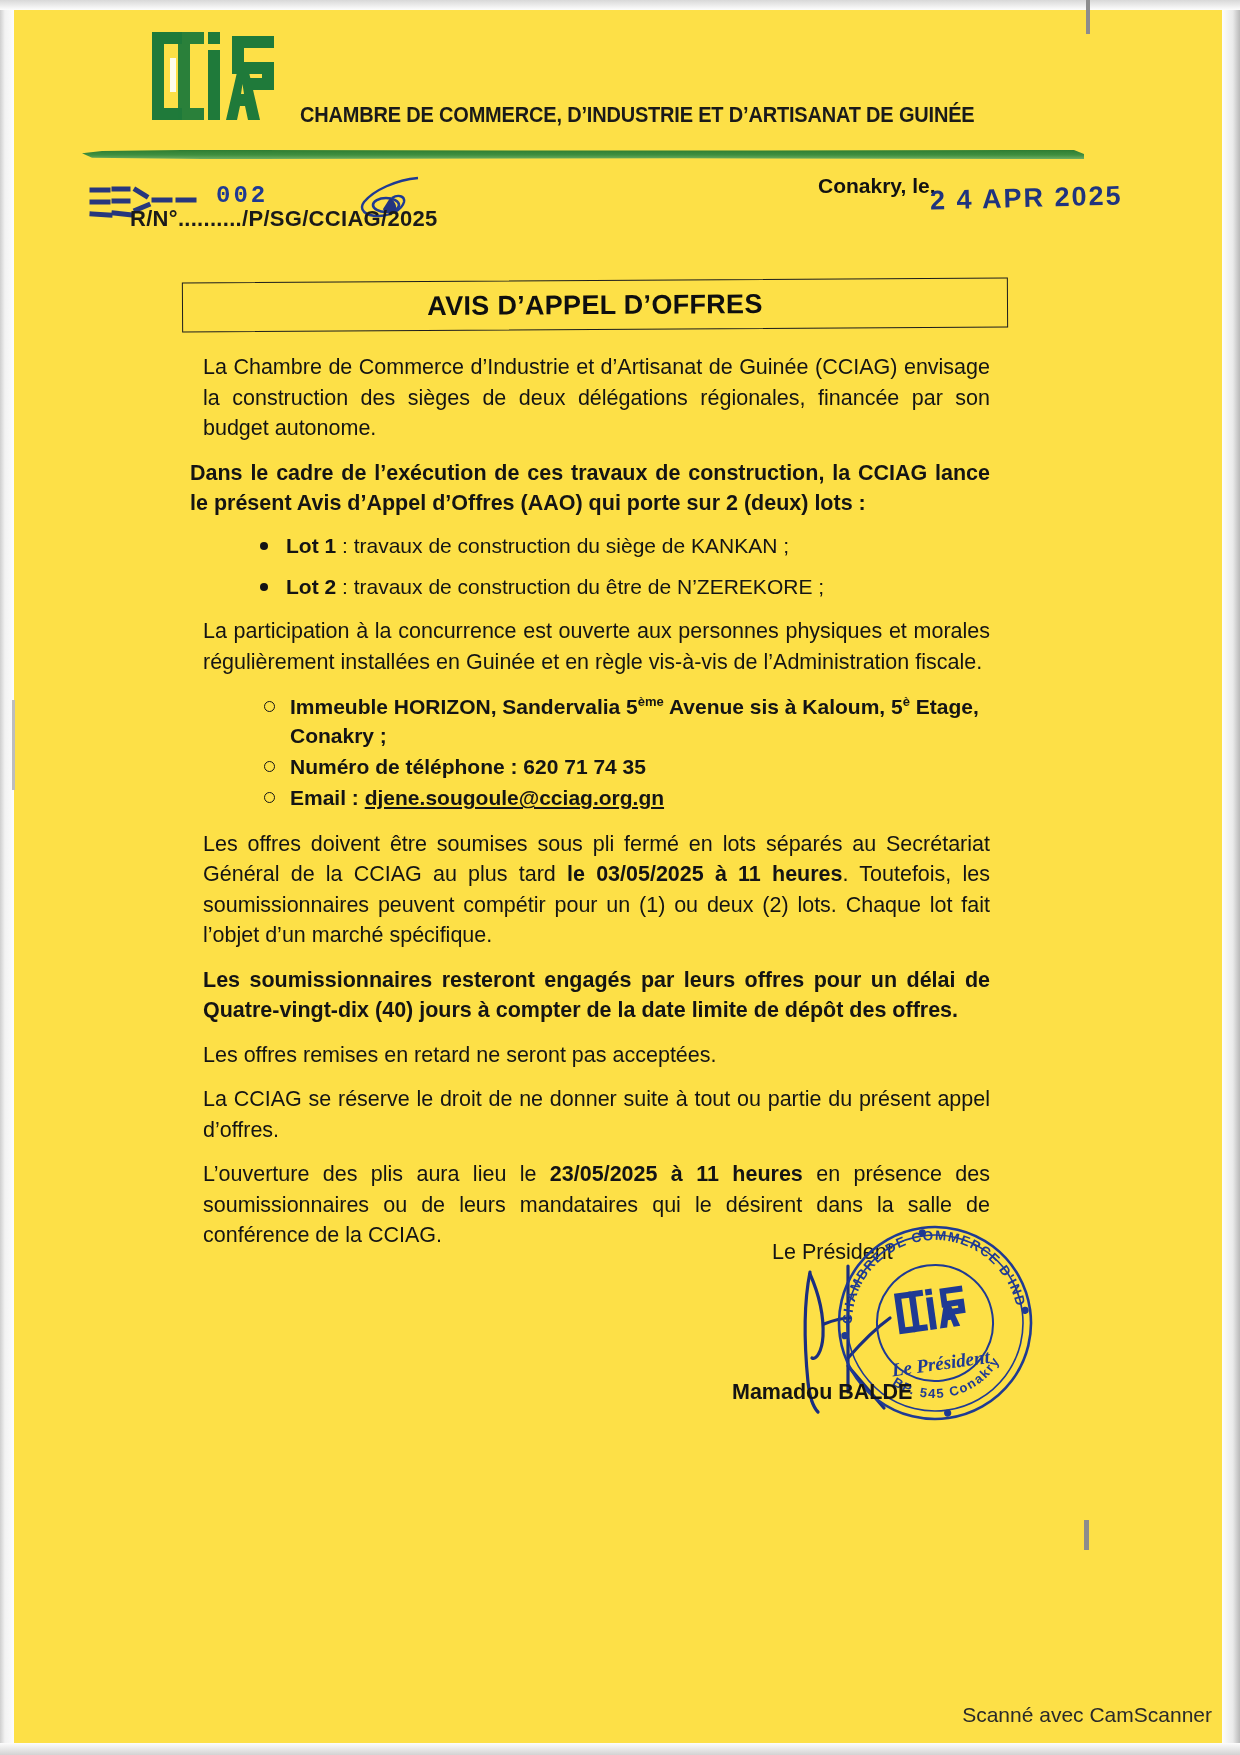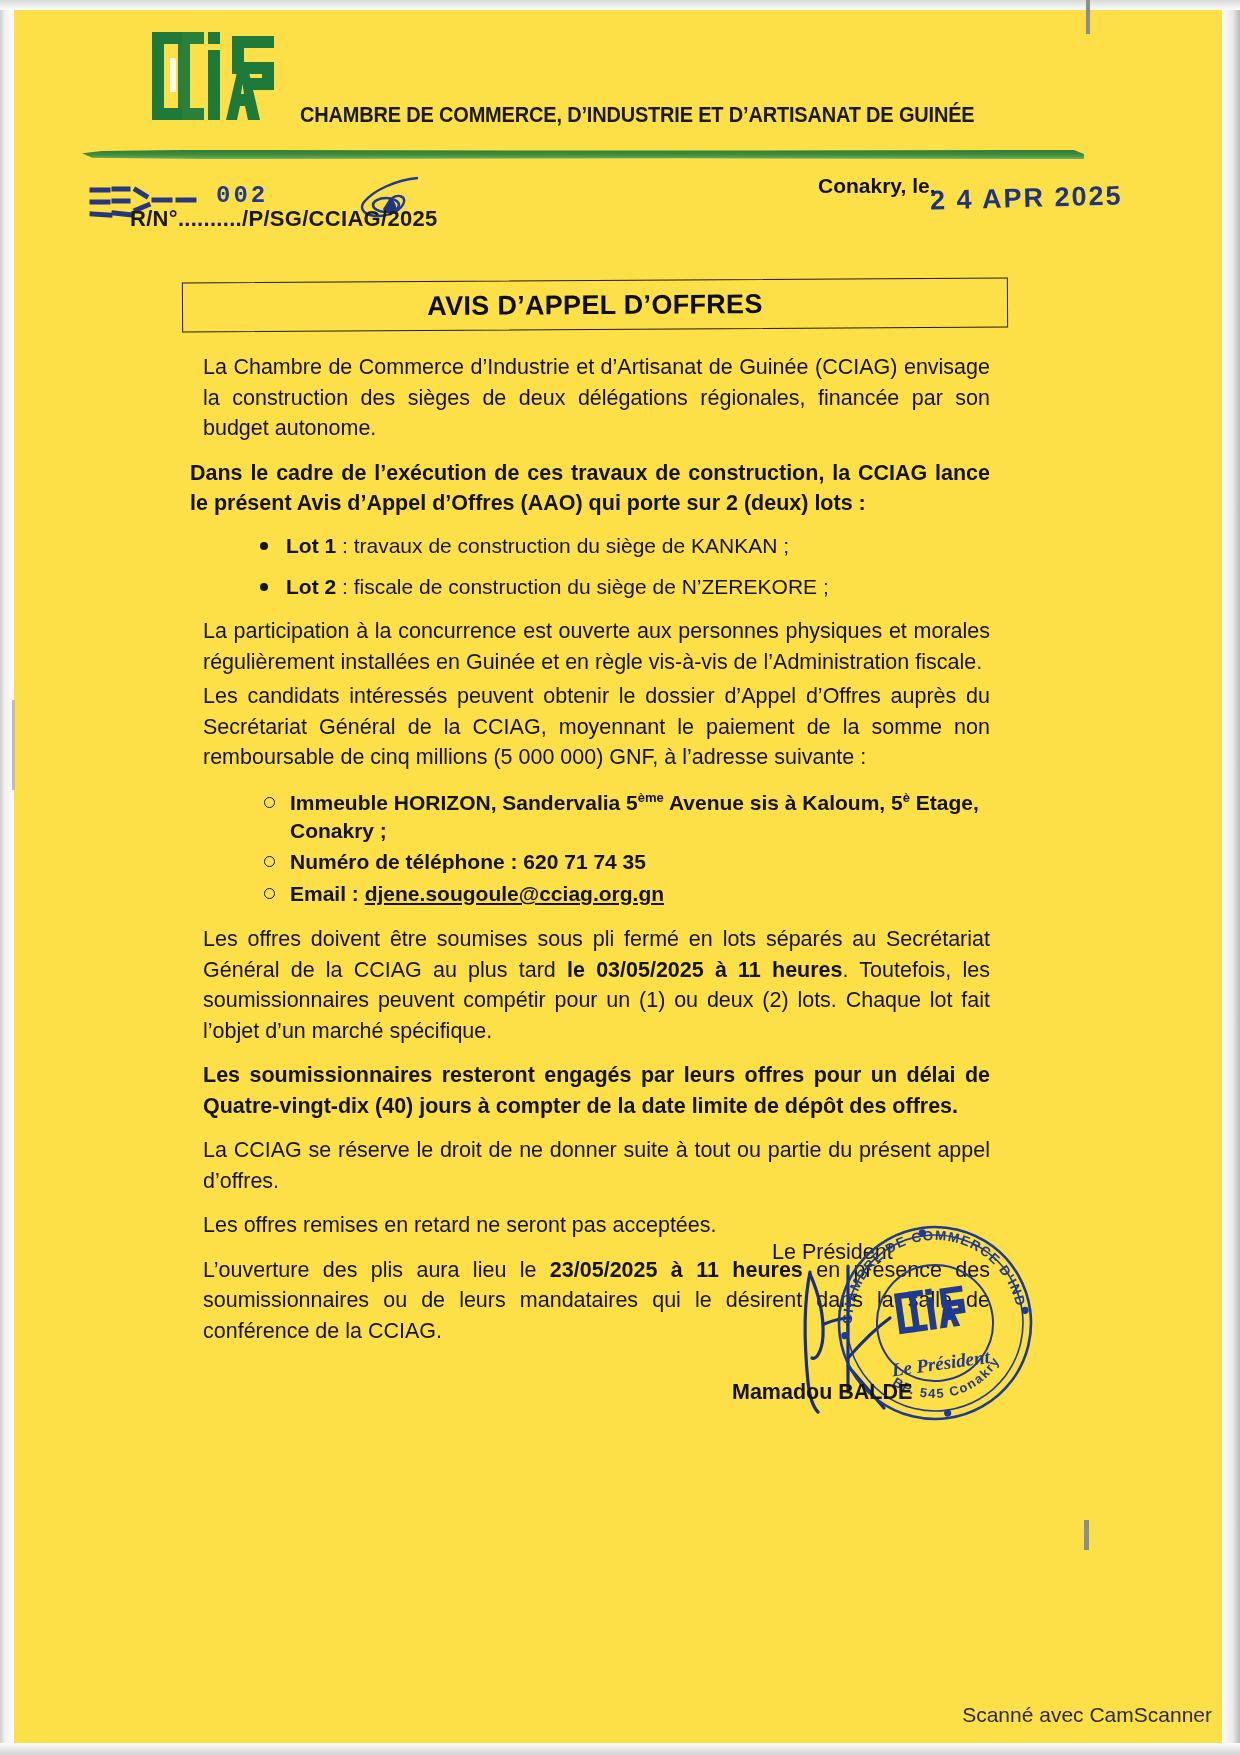--- a/index.html
+++ b/index.html
@@ -201,40 +201,39 @@
   </div>
 
   <div class="body">
 
     <p class="p j">La Chambre de Commerce d’Industrie et d’Artisanat de Guinée (CCIAG) envisage la construction des sièges de deux délégations régionales, financée par son budget autonome.</p>
 
     <p class="p tight b">Dans le cadre de l’exécution de ces travaux de construction, la CCIAG lance le présent Avis d’Appel d’Offres (AAO) qui porte sur 2 (deux) lots :</p>
 
     <ul class="lots">
       <li><span class="b">Lot 1</span><span> : travaux de construction du siège de KANKAN ;</span></li>
-      <li><span class="b">Lot 2</span><span> : fiscale de construction du siège de N’ZEREKORE ;</span></li>
+      <li><span class="b">Lot 2</span><span> : travaux de construction du être de N’ZEREKORE ;</span></li>
     </ul>
 
     <p class="p tight j">La participation à la concurrence est ouverte aux personnes physiques et morales régulièrement installées en Guinée et en règle vis-à-vis de l’Administration fiscale.</p>
 
-    <p class="p j">Les candidats intéressés peuvent obtenir le dossier d’Appel d’Offres auprès du Secrétariat Général de la CCIAG, moyennant le paiement de la somme non remboursable de cinq millions (5 000 000) GNF, à l’adresse suivante :</p>
 
     <ul class="addr">
       <li><span>Immeuble HORIZON, Sandervalia 5</span><sup class="ord">ème</sup><span> Avenue sis à Kaloum, 5</span><sup class="ord">è</sup><span> Etage, Conakry ;</span></li>
       <li><span>Numéro de téléphone : </span><span>620 71 74 35</span></li>
       <li><span>Email : </span><span class="email-link">djene.sougoule@cciag.org.gn</span></li>
     </ul>
 
     <p class="p j"><span>Les offres doivent être soumises sous pli fermé en lots séparés au Secrétariat Général de la CCIAG au plus tard </span><span class="b">le 03/05/2025 à 11 heures</span><span>. Toutefois, les soumissionnaires peuvent compétir pour un (1) ou deux (2) lots. Chaque lot fait l’objet d’un marché spécifique.</span></p>
 
     <p class="p j b">Les soumissionnaires resteront engagés par leurs offres pour un délai de Quatre-vingt-dix (40) jours à compter de la date limite de dépôt des offres.</p>
 
+    <p class="p j">Les offres remises en retard ne seront pas acceptées.</p>
+
     <p class="p j">La CCIAG se réserve le droit de ne donner suite à tout ou partie du présent appel d’offres.</p>
-
-    <p class="p j">Les offres remises en retard ne seront pas acceptées.</p>
 
     <p class="p j"><span>L’ouverture des plis aura lieu le </span><span class="b">23/05/2025 à 11 heures</span><span> en présence des soumissionnaires ou de leurs mandataires qui le désirent dans la salle de conférence de la CCIAG.</span></p>
 
   </div>
 
   <div class="sig-area">
 
     <div class="sig-label">Le Président</div>
 
     <svg class="pen-stroke" viewBox="0 0 160 160">

